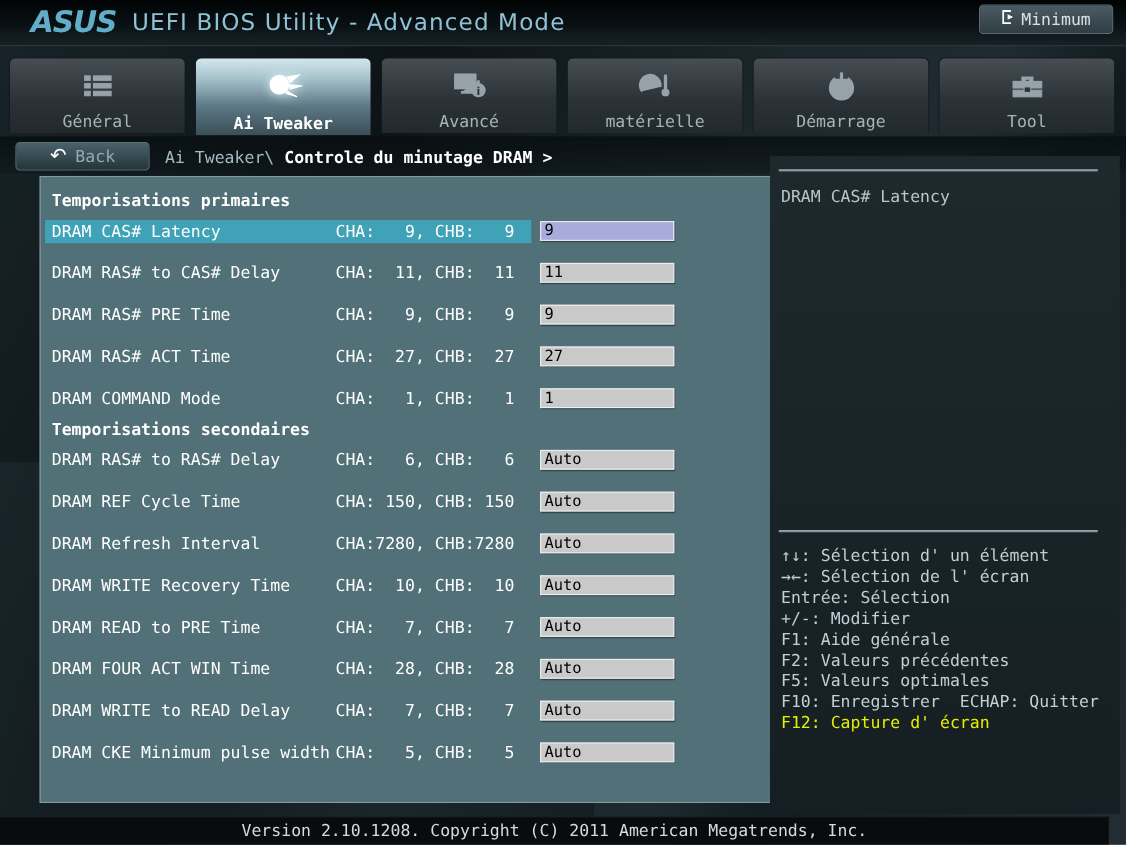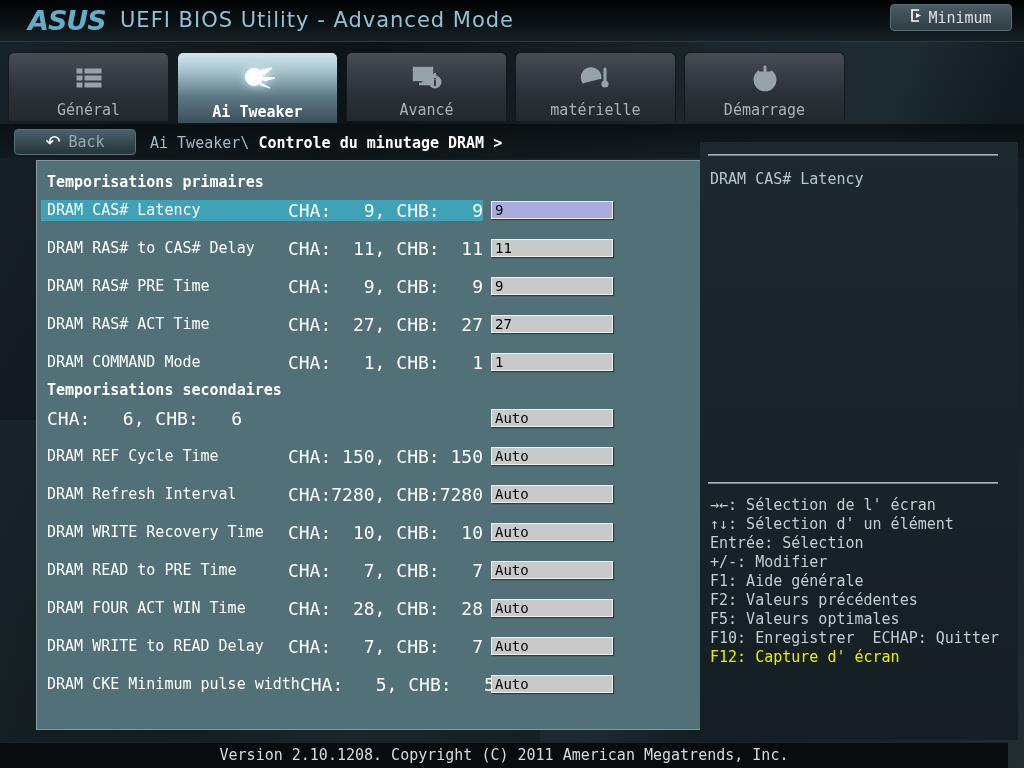--- a/index.html
+++ b/index.html
@@ -60,21 +60,21 @@
 
   
   .panel { position:absolute; left:36px; top:160px; width:780px; height:570px;
     background:#527077; border:1px solid #86999e; padding-top:12px; }
   .sec-head { height:18px; line-height:18px; margin-left:10px; font-size:15px;
     font-weight:bold; color:#fff; }
   .row { height:38px; display:flex; align-items:center; padding-left:4px; }
   .row-main { display:flex; align-items:center; width:442px; height:21px; padding-left:6px; }
   .row.sel .row-main { background:#3fa2b6; }
   .row .lbl { width:258px; font-size:15px; color:#fff; white-space:pre; }
-  .row .chn { font-size:18px; color:#fff; white-space:pre; }
+  .row .chn { font-size:15px; color:#fff; white-space:pre; }
   .valbox { margin-left:8px; width:122px; height:18px; background:#c9c9c9;
     border:1px solid #eceff0; box-shadow:1px 1px 1px rgba(0,0,0,.45);
     font-size:14px; color:#000; padding:0 3px; line-height:16px; cursor:pointer; }
   .row.sel .valbox { background:#a9abdd; }
 
   
   .sbar { position:absolute; right:8px; top:179px; width:28px; height:368px; }
   .sbtn { position:absolute; left:0; width:28px; height:27px; border-radius:4px;
     background:linear-gradient(#44565e,#243338); border:1px solid #5a7079;
     color:#fff; font-size:10px; text-align:center; line-height:25px; cursor:pointer; }
@@ -167,20 +167,31 @@
   </div>
   <div class="tab">
     <div class="icn">
       <svg width="28" height="27" viewBox="0 0 28 27" fill="none" stroke-width="3">
         <path d="M8.5 6.5 A10 10 0 1 0 19.5 6.5"></path>
         <path d="M14 2 V12" stroke-linecap="round"></path>
       </svg>
     </div>
     <div class="lbl">Démarrage</div>
   </div>
+  <div class="tab">
+    <div class="icn">
+      <svg width="32" height="24" viewBox="0 0 32 24" stroke="none">
+        <path d="M11 8 V4 H21 V8 H18 V6 H14 V8 Z"></path>
+        <rect x="3" y="8" width="26" height="6"></rect>
+        <rect x="3" y="16" width="26" height="6"></rect>
+        <rect x="13" y="13" width="6" height="5" fill="#2c3338"></rect>
+      </svg>
+    </div>
+    <div class="lbl">Tool</div>
+  </div>
 </div>
 
 <div class="crumb-strip"></div>
 <div class="back-btn">
   <span class="arrow">↶</span>
   <span class="txt">Back</span>
 </div>
 <div class="crumb-text"><span class="pre-part">Ai Tweaker\ </span><span class="cur-part">Controle du minutage DRAM &gt;</span></div>
 
 <div class="panel">
@@ -219,20 +230,21 @@
         <span class="lbl">DRAM COMMAND Mode</span>
         <span class="chn">CHA:   1, CHB:   1</span>
       </div>
     <div class="valbox">1</div>
   </div>
 
   <div class="sec-head">Temporisations secondaires</div>
 
   <div class="row">
     <div class="row-main">
+        <span class="lbl">DRAM RAS# to RAS# Delay</span>
         <span class="chn">CHA:   6, CHB:   6</span>
       </div>
     <div class="valbox">Auto</div>
   </div>
   <div class="row">
     <div class="row-main">
         <span class="lbl">DRAM REF Cycle Time</span>
         <span class="chn">CHA: 150, CHB: 150</span>
       </div>
     <div class="valbox">Auto</div>
@@ -287,22 +299,22 @@
     </div>
     <div class="sbtn down"><span>▼</span></div>
   </div>
 </div>
 
 <div class="sidebar">
   <div class="sep one"></div>
   <div class="help-title">DRAM CAS# Latency</div>
   <div class="sep two"></div>
   <div class="shortcuts">
+    <div>↑↓: Sélection d' un élément</div>
     <div>→←: Sélection de l' écran</div>
-    <div>↑↓: Sélection d' un élément</div>
     <div>Entrée: Sélection</div>
     <div>+/-: Modifier</div>
     <div>F1: Aide générale</div>
     <div>F2: Valeurs précédentes</div>
     <div>F5: Valeurs optimales</div>
     <div>F10: Enregistrer  ECHAP: Quitter</div>
     <div class="hl">F12: Capture d' écran</div>
   </div>
 </div>
 

